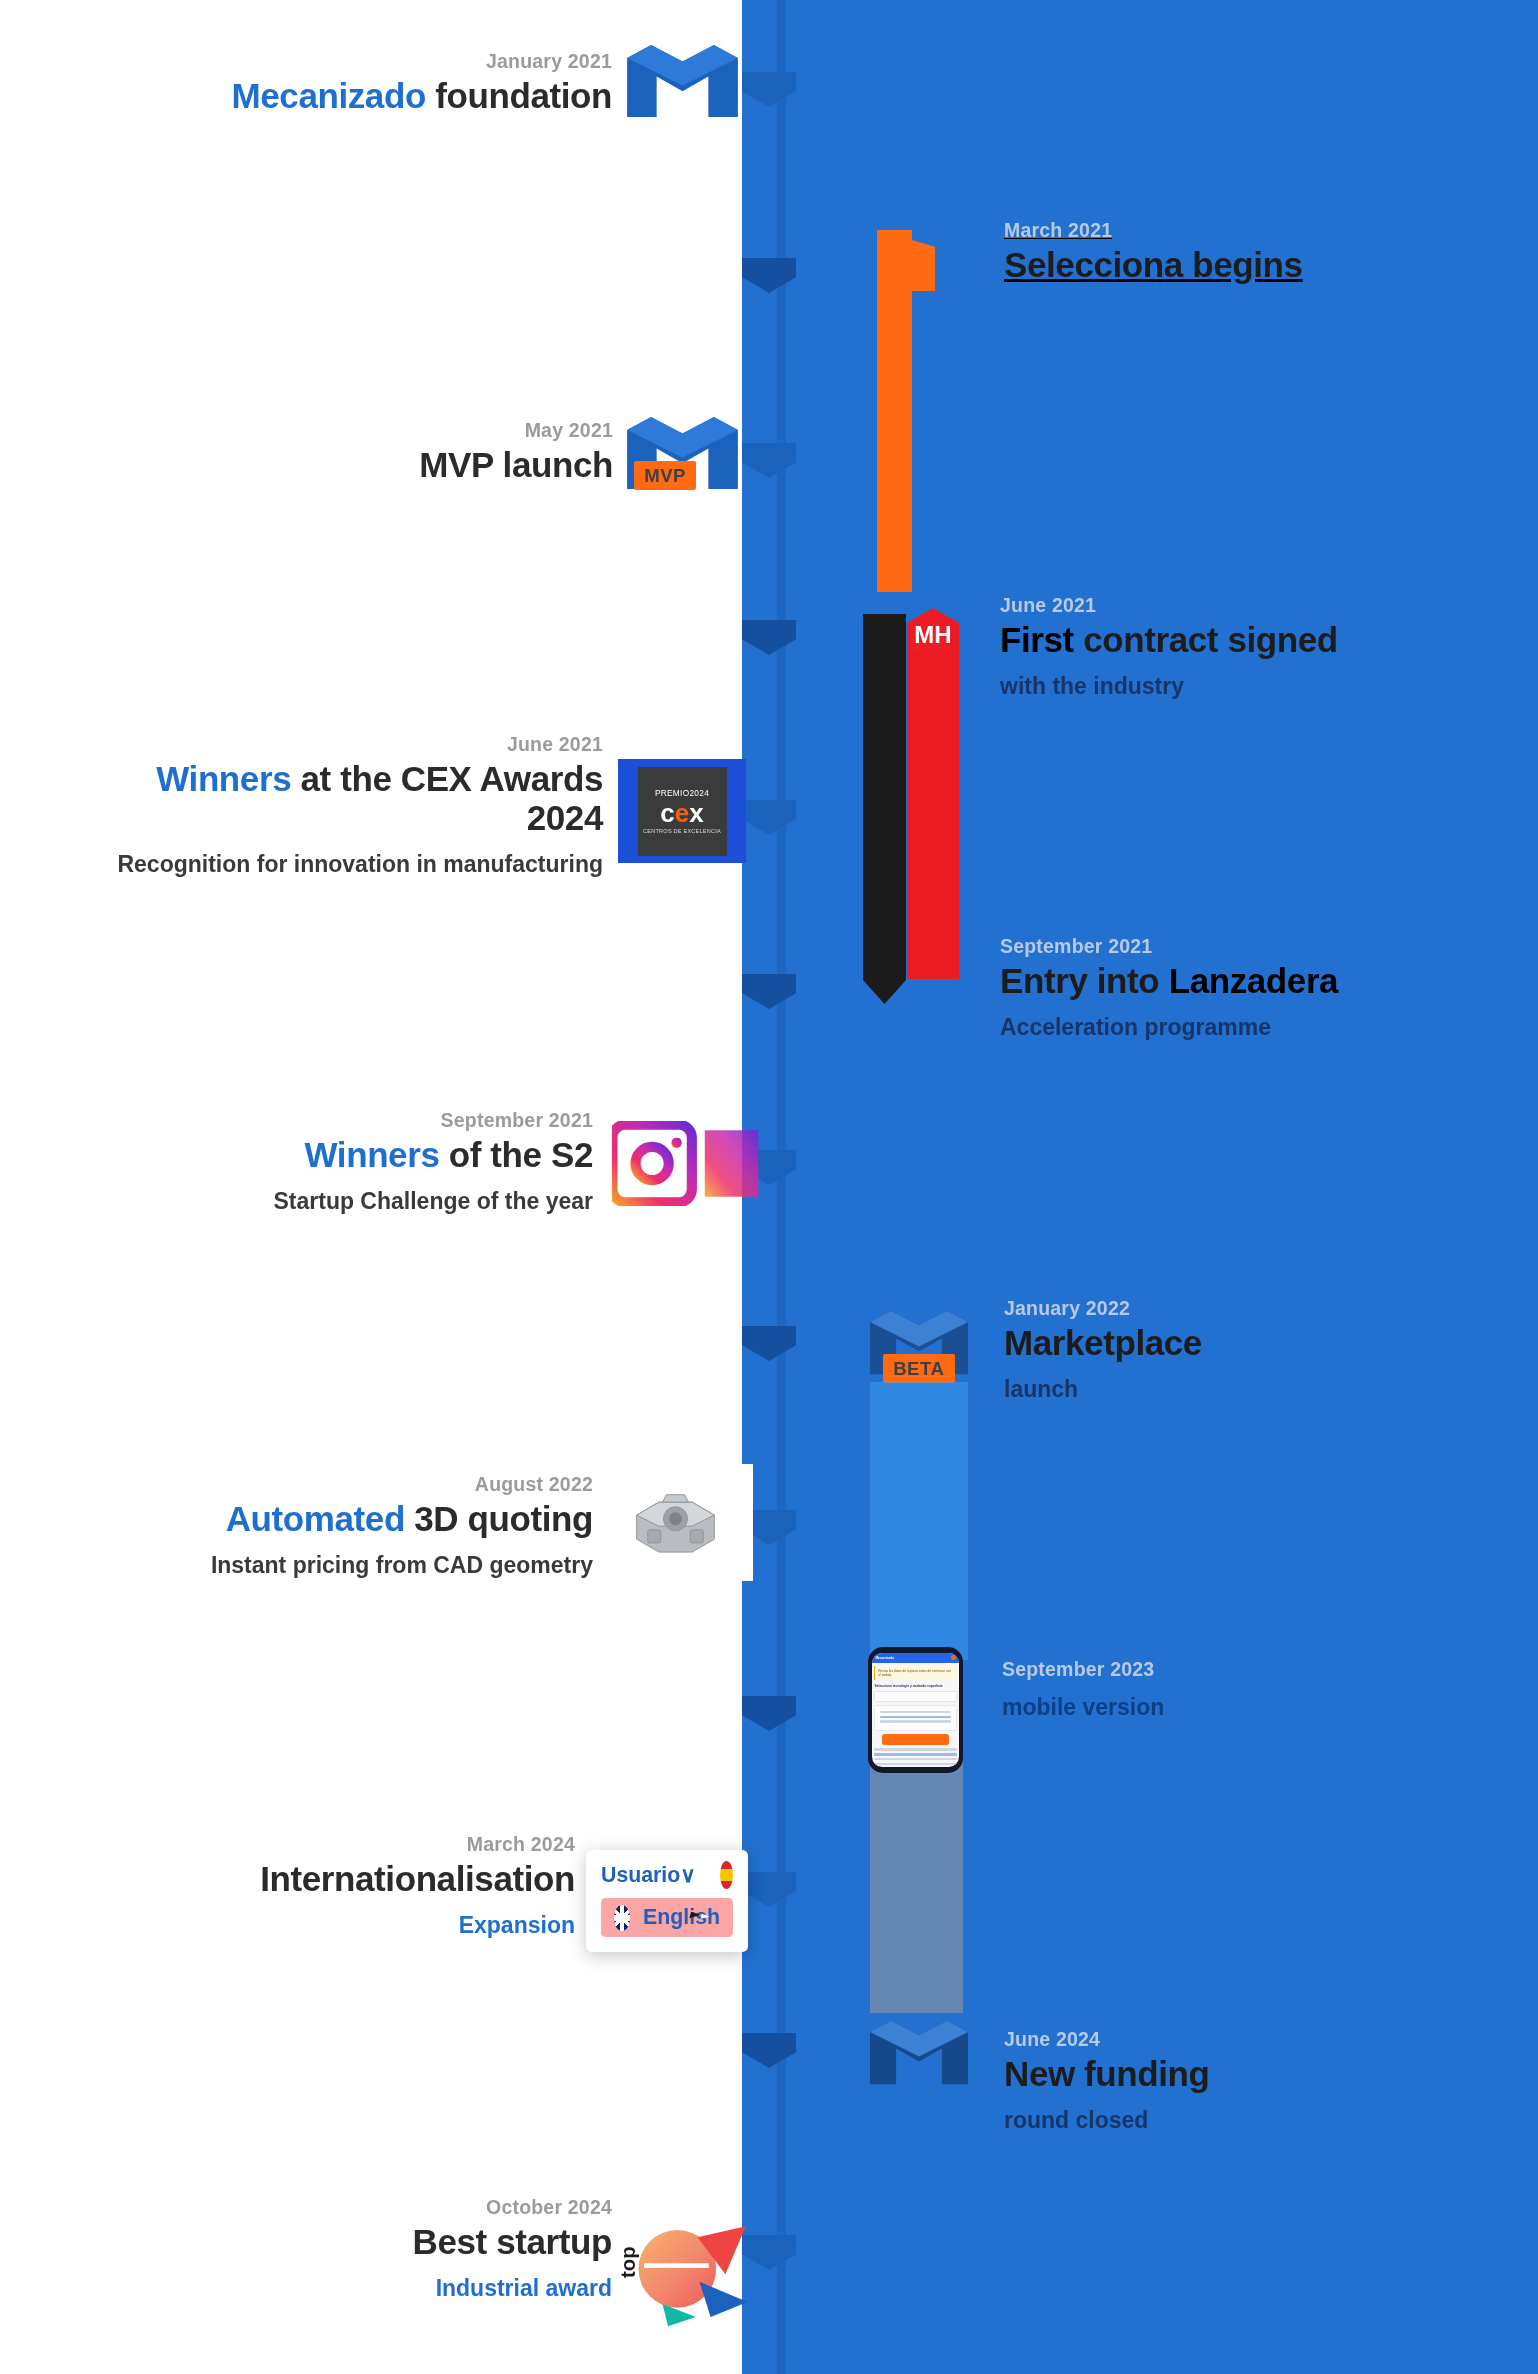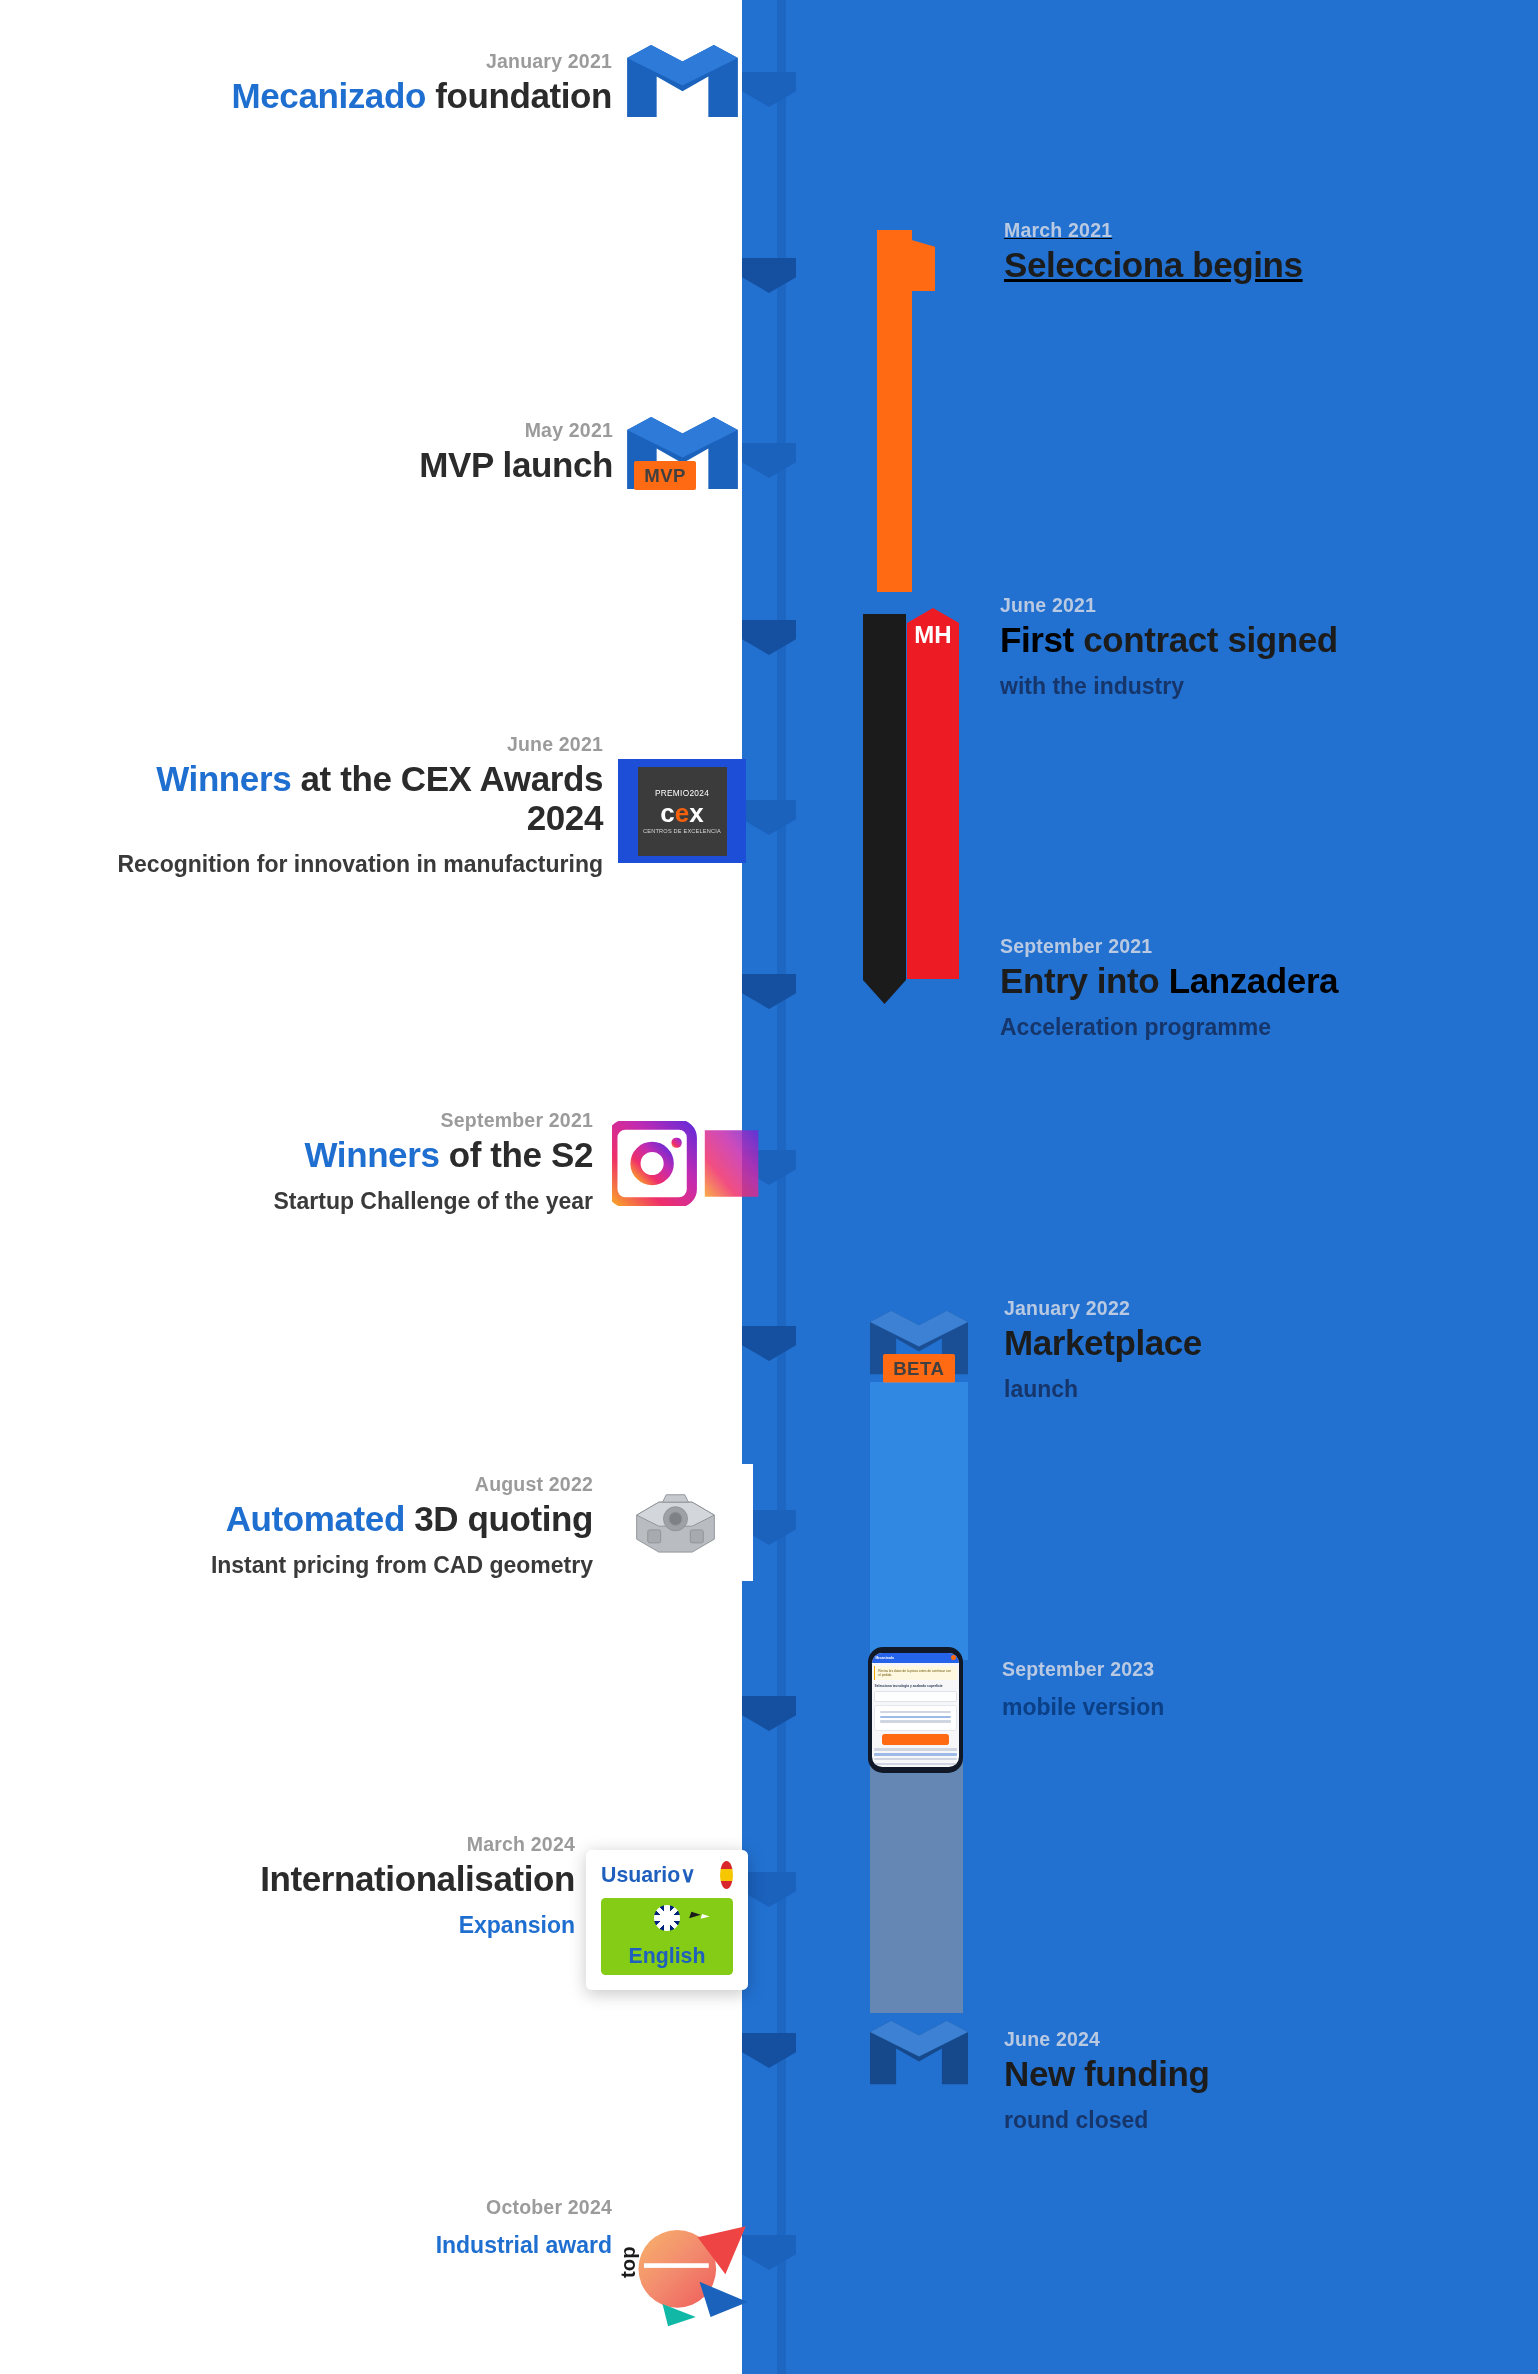--- a/index.html
+++ b/index.html
@@ -193,24 +193,24 @@
     padding: 11px 15px 15px 15px;
   }
   .lang-row1 { display: flex; align-items: center; gap: 24px; }
   .lang-user { color: #1f5fbd; font-size: 21.3px; font-weight: 700; }
   .flag-es {
     width: 28px; height: 28px; border-radius: 50%;
     background: linear-gradient(#d8262c 0 27%, #f6c700 27% 73%, #d8262c 73% 100%);
   }
   .lang-row2 {
     margin-top: 9.3px;
-    background: #84cc16;
+    background: #fca5a5;
     border-radius: 4.6px;
     padding: 6.5px 13px;
-    display: flex; align-items: center; gap: 13px; flex-direction: column;
+    display: flex; align-items: center; gap: 13px;
   }
   .flag-uk {
     width: 26px; height: 26px; border-radius: 50%;
     background:
       linear-gradient(45deg, transparent 44%, #fff 44% 56%, transparent 56%),
       linear-gradient(-45deg, transparent 44%, #fff 44% 56%, transparent 56%),
       linear-gradient(0deg, transparent 40%, #fff 40% 60%, transparent 60%),
       linear-gradient(90deg, transparent 40%, #fff 40% 60%, transparent 60%),
       linear-gradient(0deg, transparent 44%, #cf142b 44% 56%, transparent 56%),
       linear-gradient(90deg, transparent 44%, #cf142b 44% 56%, transparent 56%),
@@ -452,20 +452,21 @@
     </svg>
   </div>
   <div class="ms right on-blue" style="left:1004px; top:2028px; width:519px;">
     <div class="date">June 2024</div>
     <div class="title">New funding</div>
     <div class="sub">round closed</div>
   </div>
 
   <div class="ms left" style="left:93px; top:2196px; width:519px;">
     <div class="date">October 2024</div>
+    <div class="title">Best startup</div>
     <div class="sub">
       <span class="hl">Industrial award</span>
     </div>
   </div>
   <div class="award-logo" style="left:607px; top:2217px;">
     <svg width="148" height="111" viewBox="0 0 160 120">
       <defs>
         <linearGradient id="aw" x1="0" y1="0" x2="1" y2="1">
           <stop offset="0%" stop-color="#f9b36b"></stop>
           <stop offset="50%" stop-color="#f28b6e"></stop>

